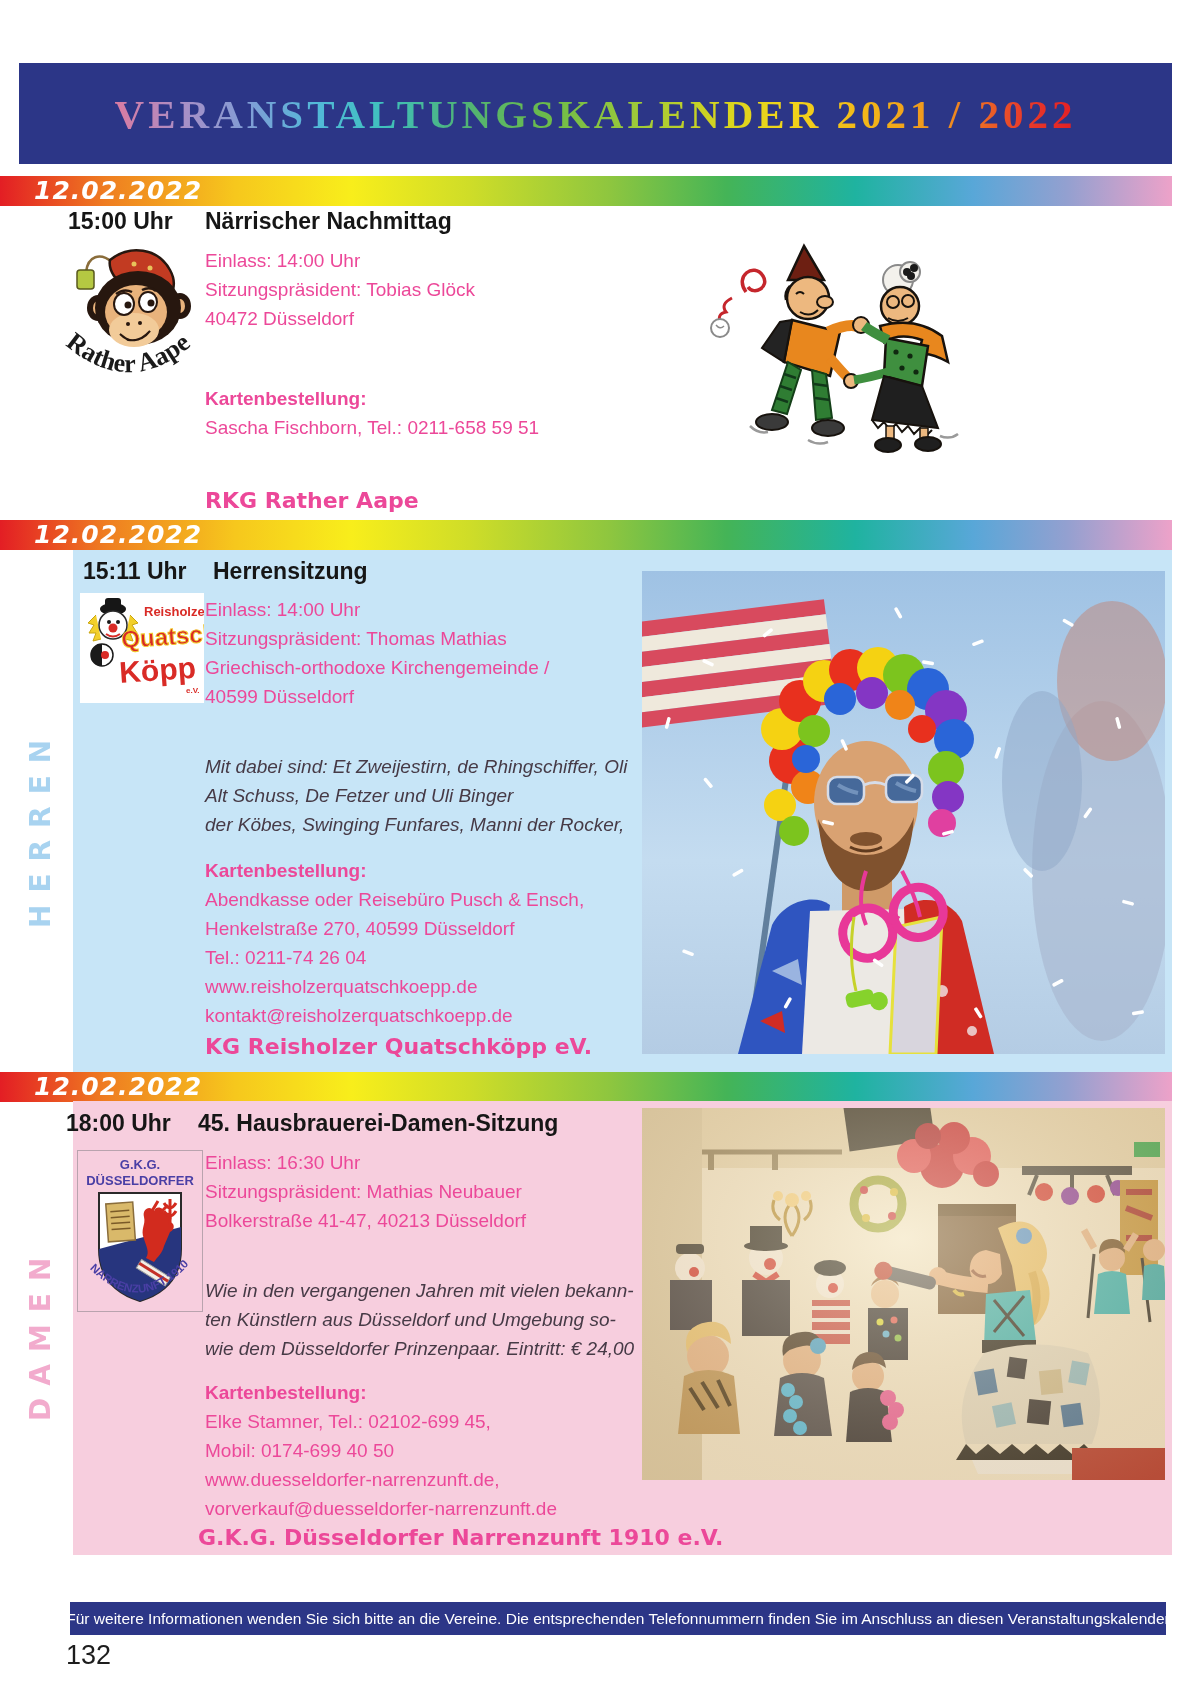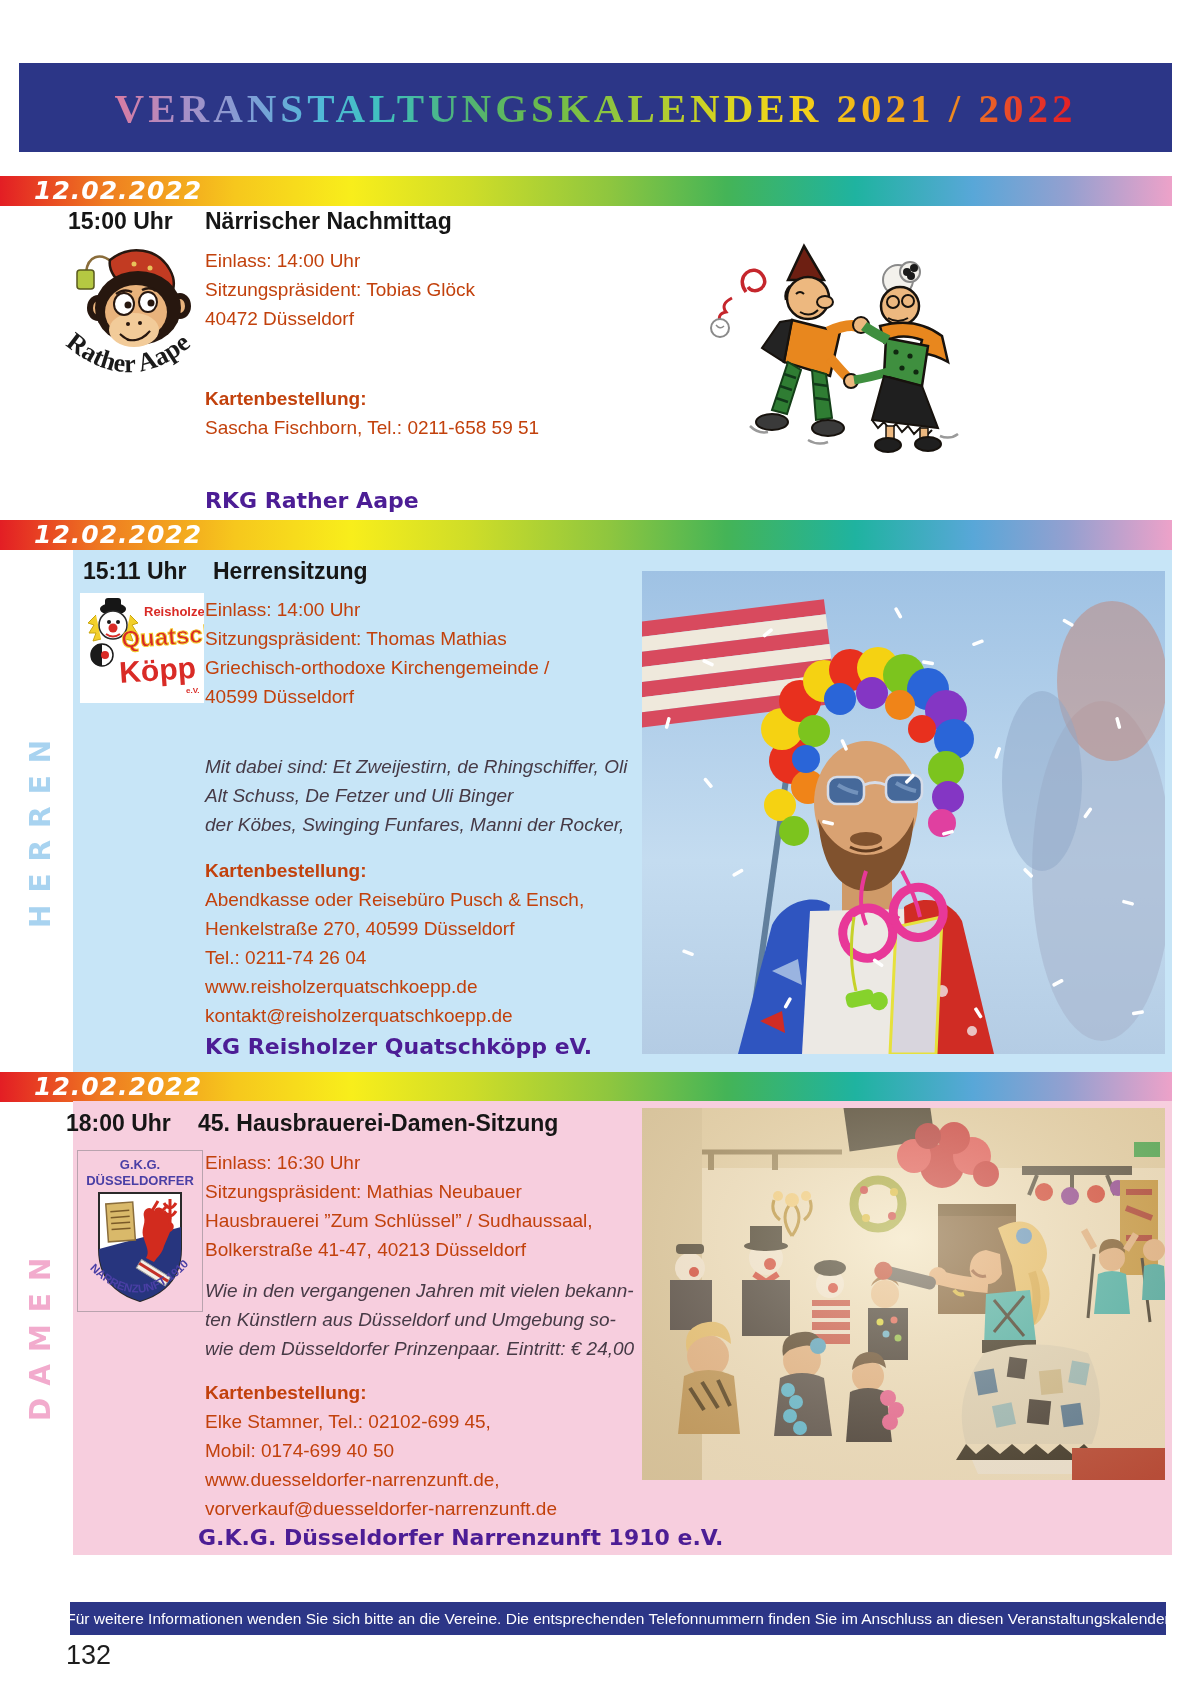--- a/index.html
+++ b/index.html
@@ -1,20 +1,20 @@
 <!DOCTYPE html>
 <html><head>
 <meta charset="utf-8">
 <style>
   html,body { margin:0; padding:0; background:#ffffff; }
   body { width:1191px; height:1685px; position:relative; font-family:"Liberation Sans", sans-serif; }
   .abs { position:absolute; }
 
   
-  .top-banner { left:19px; right:19px; top:63px; height:89px; background:#2c3687;
+  .top-banner { left:19px; right:19px; top:63px; height:101px; background:#2c3687;
                 display:flex; align-items:center; justify-content:center; }
   .top-title { font-family:"Liberation Serif", serif; font-weight:bold; font-size:41px; letter-spacing:4px;
                white-space:nowrap;
                background:linear-gradient(90deg,#d97ba2 0%,#a98fc6 7%,#7f9ed6 14%,#52b9d8 21%,#3fc1bd 28%,
                  #4fb377 36%,#6cbb4a 45%,#9cc93a 54%,#d6d41f 63%,#f2d51b 70%,#f2b319 79%,#ef8c1f 87%,#e8402b 94%,#e31e24 100%);
                -webkit-background-clip:text; background-clip:text; color:transparent; }
 
   
   .date-bar { left:0; right:19px; height:30px;
               background:linear-gradient(90deg,#e31e24 0%,#ef7d21 9%,#f6c71d 20%,#f8ee1b 30%,#cfdd28 40%,
@@ -26,24 +26,24 @@
   .panel.blue { background:#c7e5f7; }
   .panel.pink { background:#f7cede; }
 
   .side-label { font-family:"DejaVu Sans", sans-serif; font-weight:bold; font-size:28px;
                 writing-mode:vertical-rl; transform:rotate(180deg); letter-spacing:12px; }
   .side-label.blue { color:#a8d3f0; }
   .side-label.pink { color:#f2abcd; }
 
   .event-time, .event-title { font-family:Liberation Sans, sans-serif; font-weight:bold; font-size:23px;
                               color:#161616; white-space:nowrap; }
-  .detail-block div { font-size:19px; line-height:29px; color:#c2410c; white-space:nowrap; }
+  .detail-block div { font-size:19px; line-height:29px; color:#ec4899; white-space:nowrap; }
   .italic-block div { font-size:19px; line-height:29px; color:#463a46; font-style:italic; white-space:nowrap; }
   .booking-label { font-weight:bold; color:#2d2d2d; }
-  .club-name { font-family:"DejaVu Sans", sans-serif; font-weight:bold; font-size:22px; color:#4c1d95; white-space:nowrap; }
+  .club-name { font-family:"DejaVu Sans", sans-serif; font-weight:bold; font-size:22px; color:#ec4899; white-space:nowrap; }
 
   
   .footer-bar { left:70px; right:25px; top:1602px; height:33px; background:#2c3687;
                 display:flex; align-items:center; justify-content:center; }
   .footer-text { color:#ffffff; font-size:15.5px; white-space:nowrap; }
   .page-number { left:66px; top:1640px; font-size:27px; color:#1d1d1d; }
 
   .logo-box { background:#ffffff; }
   .logo-frame { border:1px solid #b9a3ae; }
   svg { display:block; }
@@ -345,21 +345,20 @@
   <path id="gkg-arc" d="M10 116 Q 62 170 114 110" fill="none"></path>
   <text font-size="11.5" font-weight="bold" fill="#4a3fa5">
     <textPath href="#gkg-arc" startOffset="2">NARRENZUNFT 1910 e.V.</textPath>
   </text>
 </svg>
 </div>
 
 <div class="abs detail-block" style="left:205px;top:1148px;">
   <div>Einlass: 16:30 Uhr</div>
   <div>Sitzungspräsident: Mathias Neubauer</div>
-  <div>Hausbrauerei ”Zum Schlüssel” / Sudhaussaal,</div>
   <div>Bolkerstraße 41-47, 40213 Düsseldorf</div>
 </div>
 
 <div class="abs italic-block" style="left:205px;top:1276px;">
   <div>Wie in den vergangenen Jahren mit vielen bekann-</div>
   <div>ten Künstlern aus Düsseldorf und Umgebung so-</div>
   <div>wie dem Düsseldorfer Prinzenpaar. Eintritt: € 24,00</div>
 </div>
 
 <div class="abs detail-block" style="left:205px;top:1378px;">

